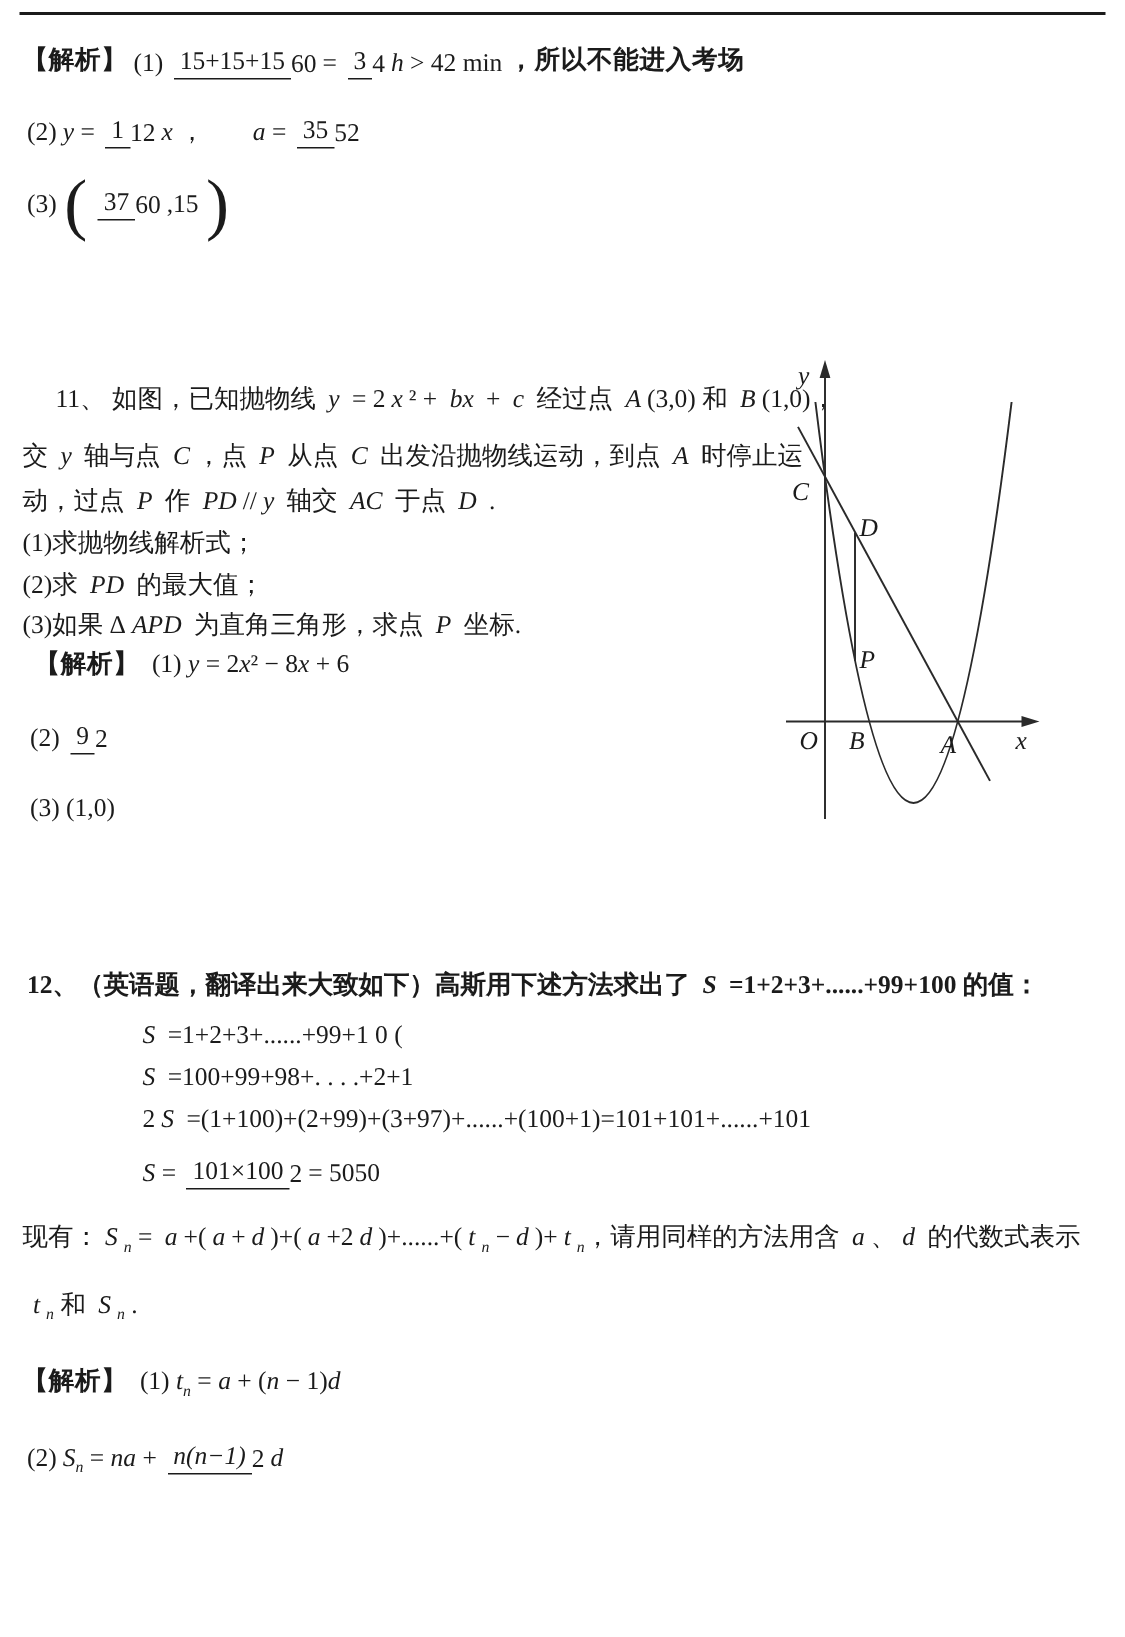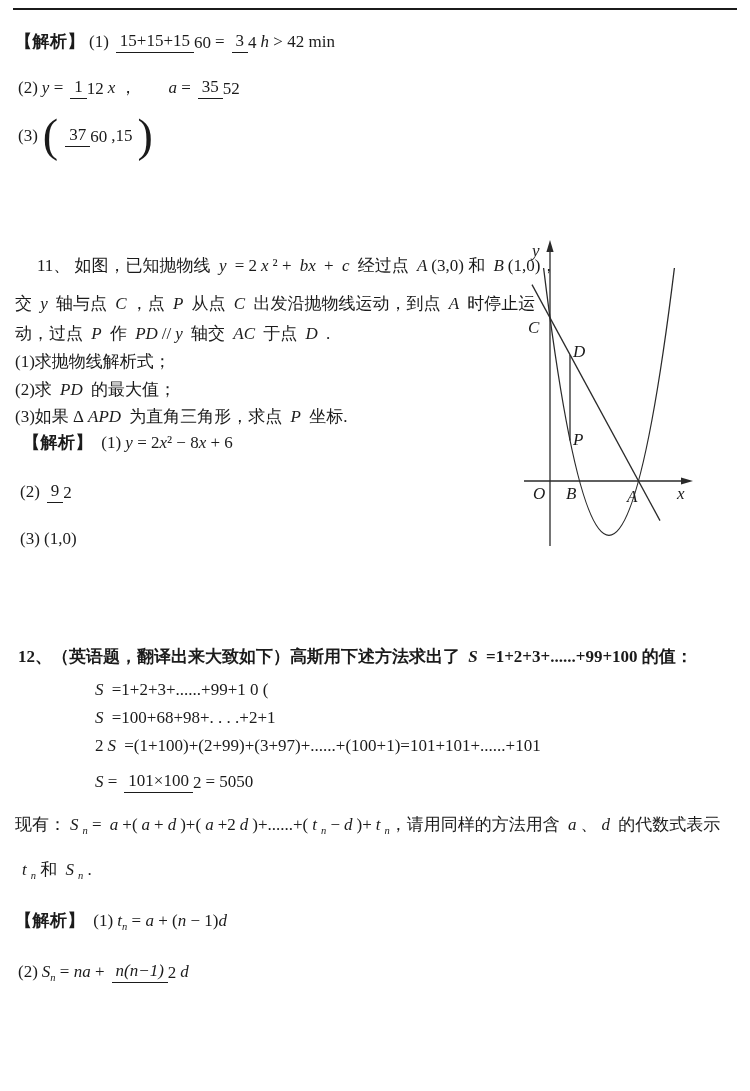--- a/index.html
+++ b/index.html
@@ -6,21 +6,21 @@
   body{
     width:750px;height:1091px;position:relative;background:#ffffff;
     font-family:"Liberation Serif","DejaVu Serif",serif;color:#1b1b1b;
     overflow:hidden;
   }
   .abs{position:absolute;}
   .rule{height:2.4px;background:#1b1b1b;}
   .ln{font-size:17px;white-space:nowrap;line-height:26px;}
   .ln>span{margin-right:4px;}
   .it{font-style:italic;}
-  .hei{font-family:Liberation Sans, sans-serif;font-weight:bold;letter-spacing:.5px;}
+  .hei{font-family:Liberation Mono, monospace;font-weight:bold;letter-spacing:.5px;}
   .frac{display:inline-flex;flex-direction:row;align-items:center;vertical-align:middle;
         line-height:1.15;margin:0 3px;font-size:17px;}
   .frac .num{border-bottom:1.4px solid #1b1b1b;padding:0 4px 1px;}
   .frac .den{padding-top:1px;}
   .frac.itf{font-style:italic;justify-content:flex-end;}
   .bigp{font-size:46px;font-weight:100;vertical-align:middle;line-height:.8;margin:0 1px;}
   .gap{display:inline-block;width:24px;}
   sub{font-size:.62em;line-height:0;}
   svg text{font-size:17px;font-style:italic;font-family:"Liberation Serif","DejaVu Serif",serif;fill:#1b1b1b;}
   svg line,svg path{stroke:#2a2a2a;stroke-width:1.3;fill:none;}
@@ -37,20 +37,21 @@
   <span class="frac">
       <span class="num">15+15+15</span>
       <span class="den">60</span>
     </span>
   <span>=</span>
   <span class="frac">
       <span class="num">3</span>
       <span class="den">4</span>
     </span>
   <span><span class="it">h</span><span> &gt; 42 min</span></span>
+  <span class="hei">，所以不能进入考场</span>
 </div>
 
 <div class="ln abs" style="top:64px;left:18px;height:48px;display:flex;align-items:center;">
   <span>(2)</span>
   <span><span class="it">y</span><span> =</span></span>
   <span class="frac">
       <span class="num">1</span>
       <span class="den">12</span>
     </span>
   <span><span class="it">x</span><span> ，</span></span>
@@ -106,21 +107,21 @@
   <span>(2)</span>
   <span class="frac">
       <span class="num">9</span>
       <span class="den">2</span>
     </span>
 </div>
 <div class="ln abs" style="top:526px;left:20px;"><span>(3) (1,0)</span></div>
 
 <div class="ln abs" style="top:644px;left:18px;font-weight:bold;"><span>12、（英语题，翻译出来大致如下）高斯用下述方法求出了 </span><span class="it">S</span><span> =1+2+3+......+99+100 的值：</span></div>
 <div class="ln abs" style="top:677px;left:95px;"><span class="it">S</span><span> =1+2+3+......+99+1 0 (</span></div>
-<div class="ln abs" style="top:705px;left:95px;"><span class="it">S</span><span> =100+68+98+. . . .+2+1</span></div>
+<div class="ln abs" style="top:705px;left:95px;"><span class="it">S</span><span> =100+99+98+. . . .+2+1</span></div>
 <div class="ln abs" style="top:733px;left:95px;"><span>2</span><span class="it">S</span><span> =(1+100)+(2+99)+(3+97)+......+(100+1)=101+101+......+101</span></div>
 <div class="ln abs" style="top:758px;left:95px;height:48px;display:flex;align-items:center;">
   <span><span class="it">S</span><span> =</span></span>
   <span class="frac">
       <span class="num">101×100</span>
       <span class="den">2</span>
     </span>
   <span>= 5050</span>
 </div>
 <div class="ln abs" style="top:812px;left:15px;"><span>现有：</span><span class="it">S</span><sub class="it">n</sub><span> = </span><span class="it">a</span><span>+(</span><span class="it">a</span><span>+</span><span class="it">d</span><span>)+(</span><span class="it">a</span><span>+2</span><span class="it">d</span><span>)+......+(</span><span class="it">t</span><sub class="it">n</sub><span> −</span><span class="it">d</span><span>)+</span><span class="it">t</span><sub class="it">n</sub><span>，请用同样的方法用含 </span><span class="it">a</span><span>、</span><span class="it">d</span><span> 的代数式表示</span></div>

